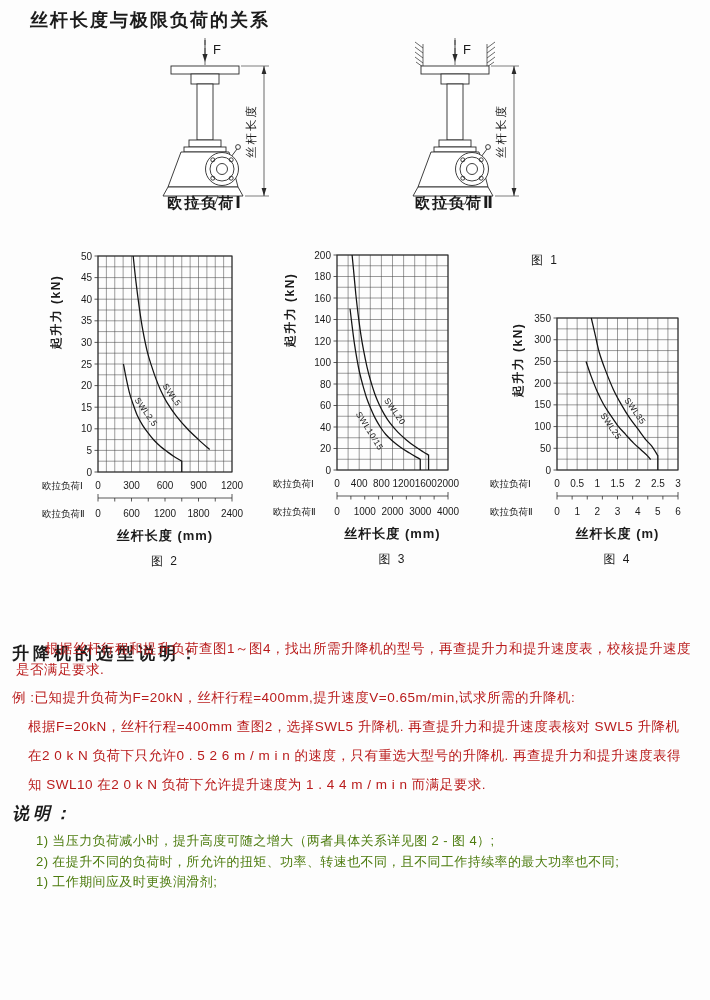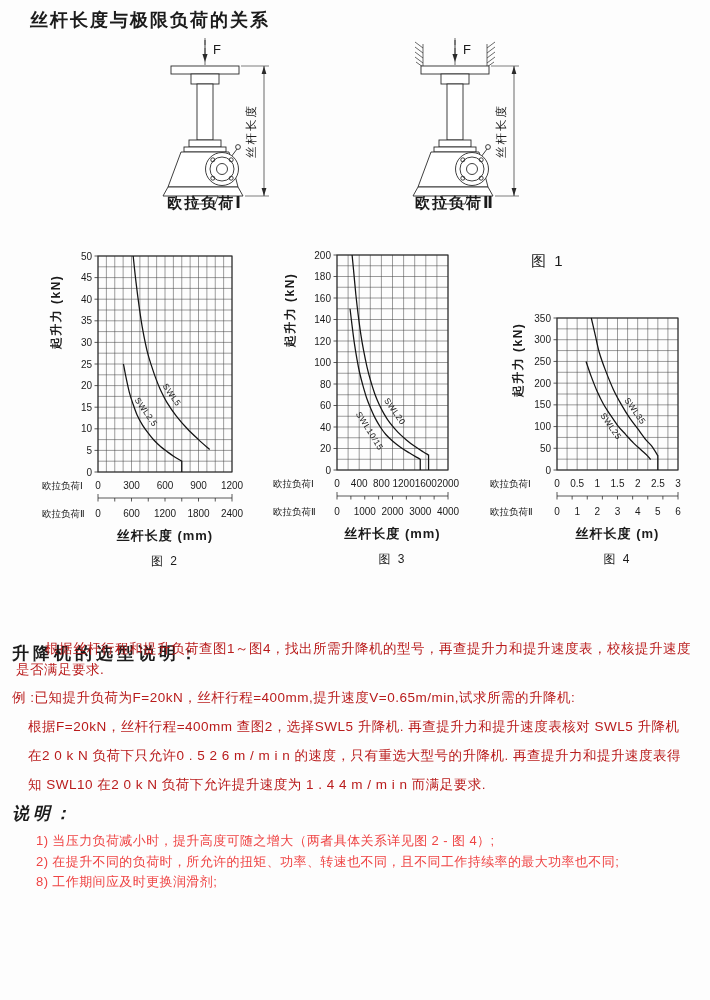--- a/index.html
+++ b/index.html
@@ -6,30 +6,30 @@
   html,body { width:710px; height:1000px; }
   body {
     position:relative; overflow:hidden;
     background:#fdfdfd; color:#1b1b1b;
     font-family:"Liberation Sans","DejaVu Sans",sans-serif;
   }
   .abs { position:absolute; }
   .page-title { left:10px; top:8px; font-size:18px; font-weight:bold; letter-spacing:2px;margin-left:20px; }
   .jack-svg { overflow:visible; }
   .jack-caption { top:194px; width:144px; text-align:center; font-size:15px; font-weight:bold; letter-spacing:2px; }
-  .fig1-caption { left:531px; top:252px; font-size:15px; letter-spacing:2px; }
+  .fig1-caption { left:531px; top:252px; font-size:12px; letter-spacing:2px; }
   .section-h { font-size:17px; font-weight:bold; letter-spacing:4px; }
   .sel-h { left:12px; top:606px;margin-top:36px; }
   .notes-h { left:12px; top:802px;font-style:italic; }
   .para { font-size:13.5px; letter-spacing:0.5px; color:#b91c1c; }
   .p0 { left:16px; top:638px; width:684px; line-height:21px; text-indent:29px; }
   .p1 { left:12px; top:689px; width:690px; line-height:18px; }
   .p2 { left:28px; top:712px; width:657px; line-height:29px; }
   .notes-list { left:36px; top:834px; width:666px; }
-  .notes-list p { font-size:13px; line-height:13.5px; margin:0 0 7.2px 0; letter-spacing:0.4px; color:#ef4444; }
+  .notes-list p { font-size:13px; line-height:13.5px; margin:0 0 7.2px 0; letter-spacing:0.4px; color:#4d7c0f; }
   .chart-block { position:absolute; }
   .chart-block svg { display:block; overflow:visible; }
   svg text { fill:#1b1b1b; font-family:"Liberation Sans","DejaVu Sans",sans-serif; }
 </style>
 </head>
 <body>
 
 <div class="abs page-title">丝杆长度与极限负荷的关系</div>
 
 <svg class="abs jack-svg" style="left:133px;top:36px" width="150" height="172" viewBox="0 0 150 172">
@@ -397,14 +397,14 @@
 
 <div class="abs section-h sel-h">升降机的选型说明：</div>
 <p class="abs para p0">根据丝杆行程和提升负荷查图1～图4，找出所需升降机的型号，再查提升力和提升速度表，校核提升速度是否满足要求.</p>
 <p class="abs para p1">例 :已知提升负荷为F=20kN，丝杆行程=400mm,提升速度V=0.65m/min,试求所需的升降机:</p>
 <p class="abs para p2">根据F=20kN，丝杆行程=400mm 查图2，选择SWL5 升降机. 再查提升力和提升速度表核对 SWL5 升降机在2 0 k N 负荷下只允许0 . 5 2 6 m / m i n 的速度，只有重选大型号的升降机. 再查提升力和提升速度表得知 SWL10 在2 0 k N 负荷下允许提升速度为 1 . 4 4 m / m i n 而满足要求.</p>
 
 <div class="abs section-h notes-h">说明：</div>
 <div class="abs notes-list">
   <p>1) 当压力负荷减小时，提升高度可随之增大（两者具体关系详见图 2 - 图 4）;</p>
   <p>2) 在提升不同的负荷时，所允许的扭矩、功率、转速也不同，且不同工作持续率的最大功率也不同;</p>
-  <p>8) 工作期间应及时更换润滑剂;</p>
+  <p>1) 工作期间应及时更换润滑剂;</p>
 </div>
 
 </body></html>

